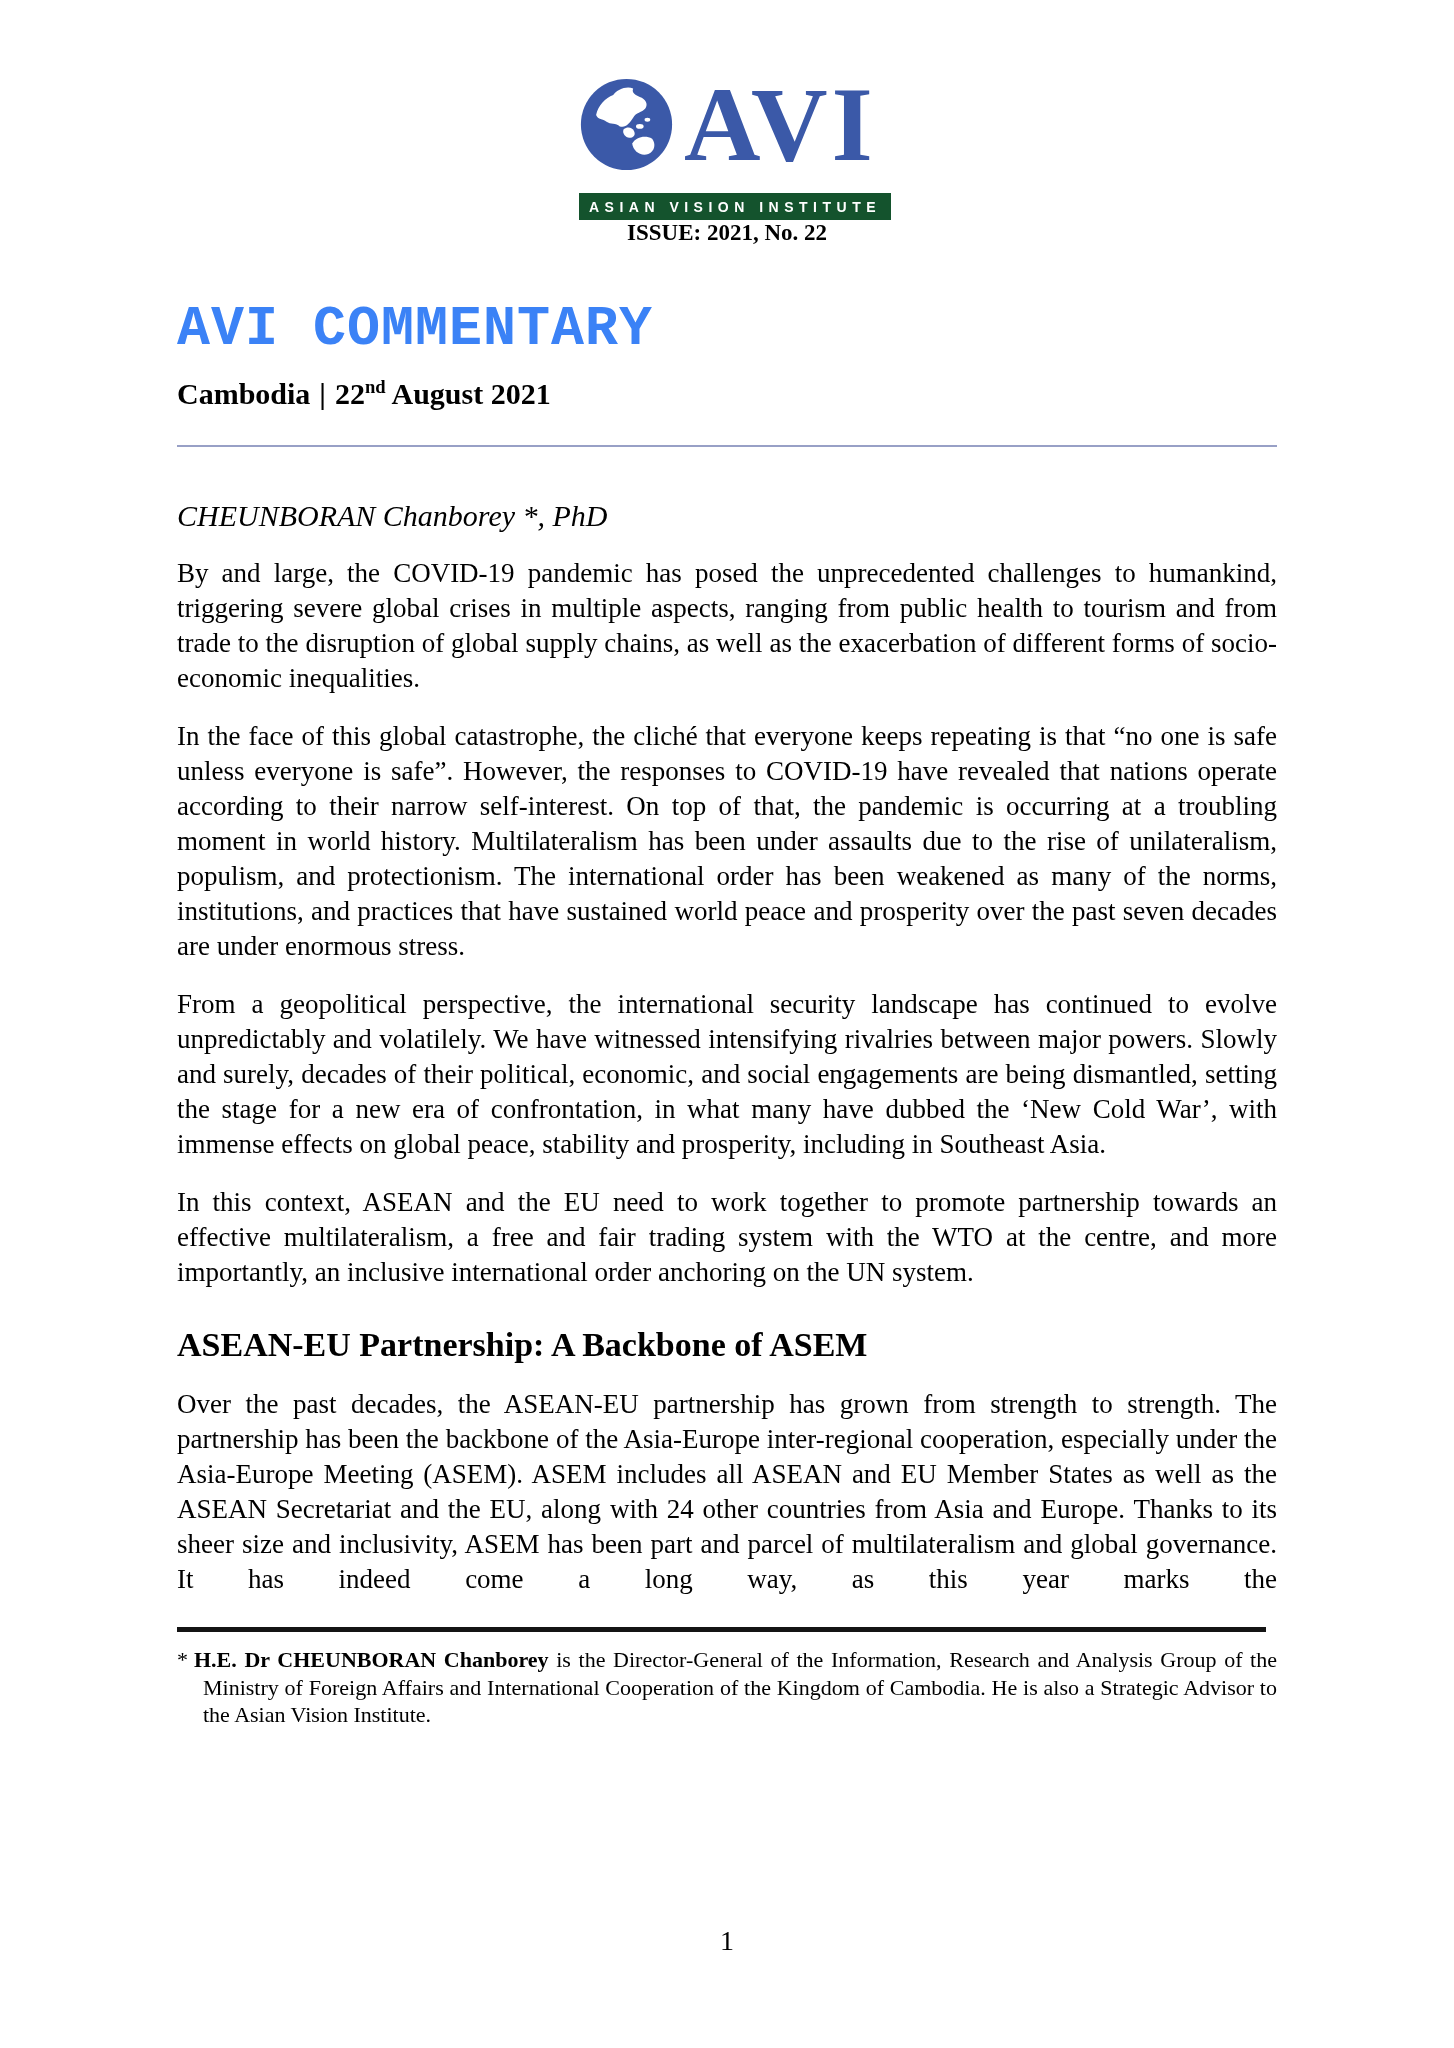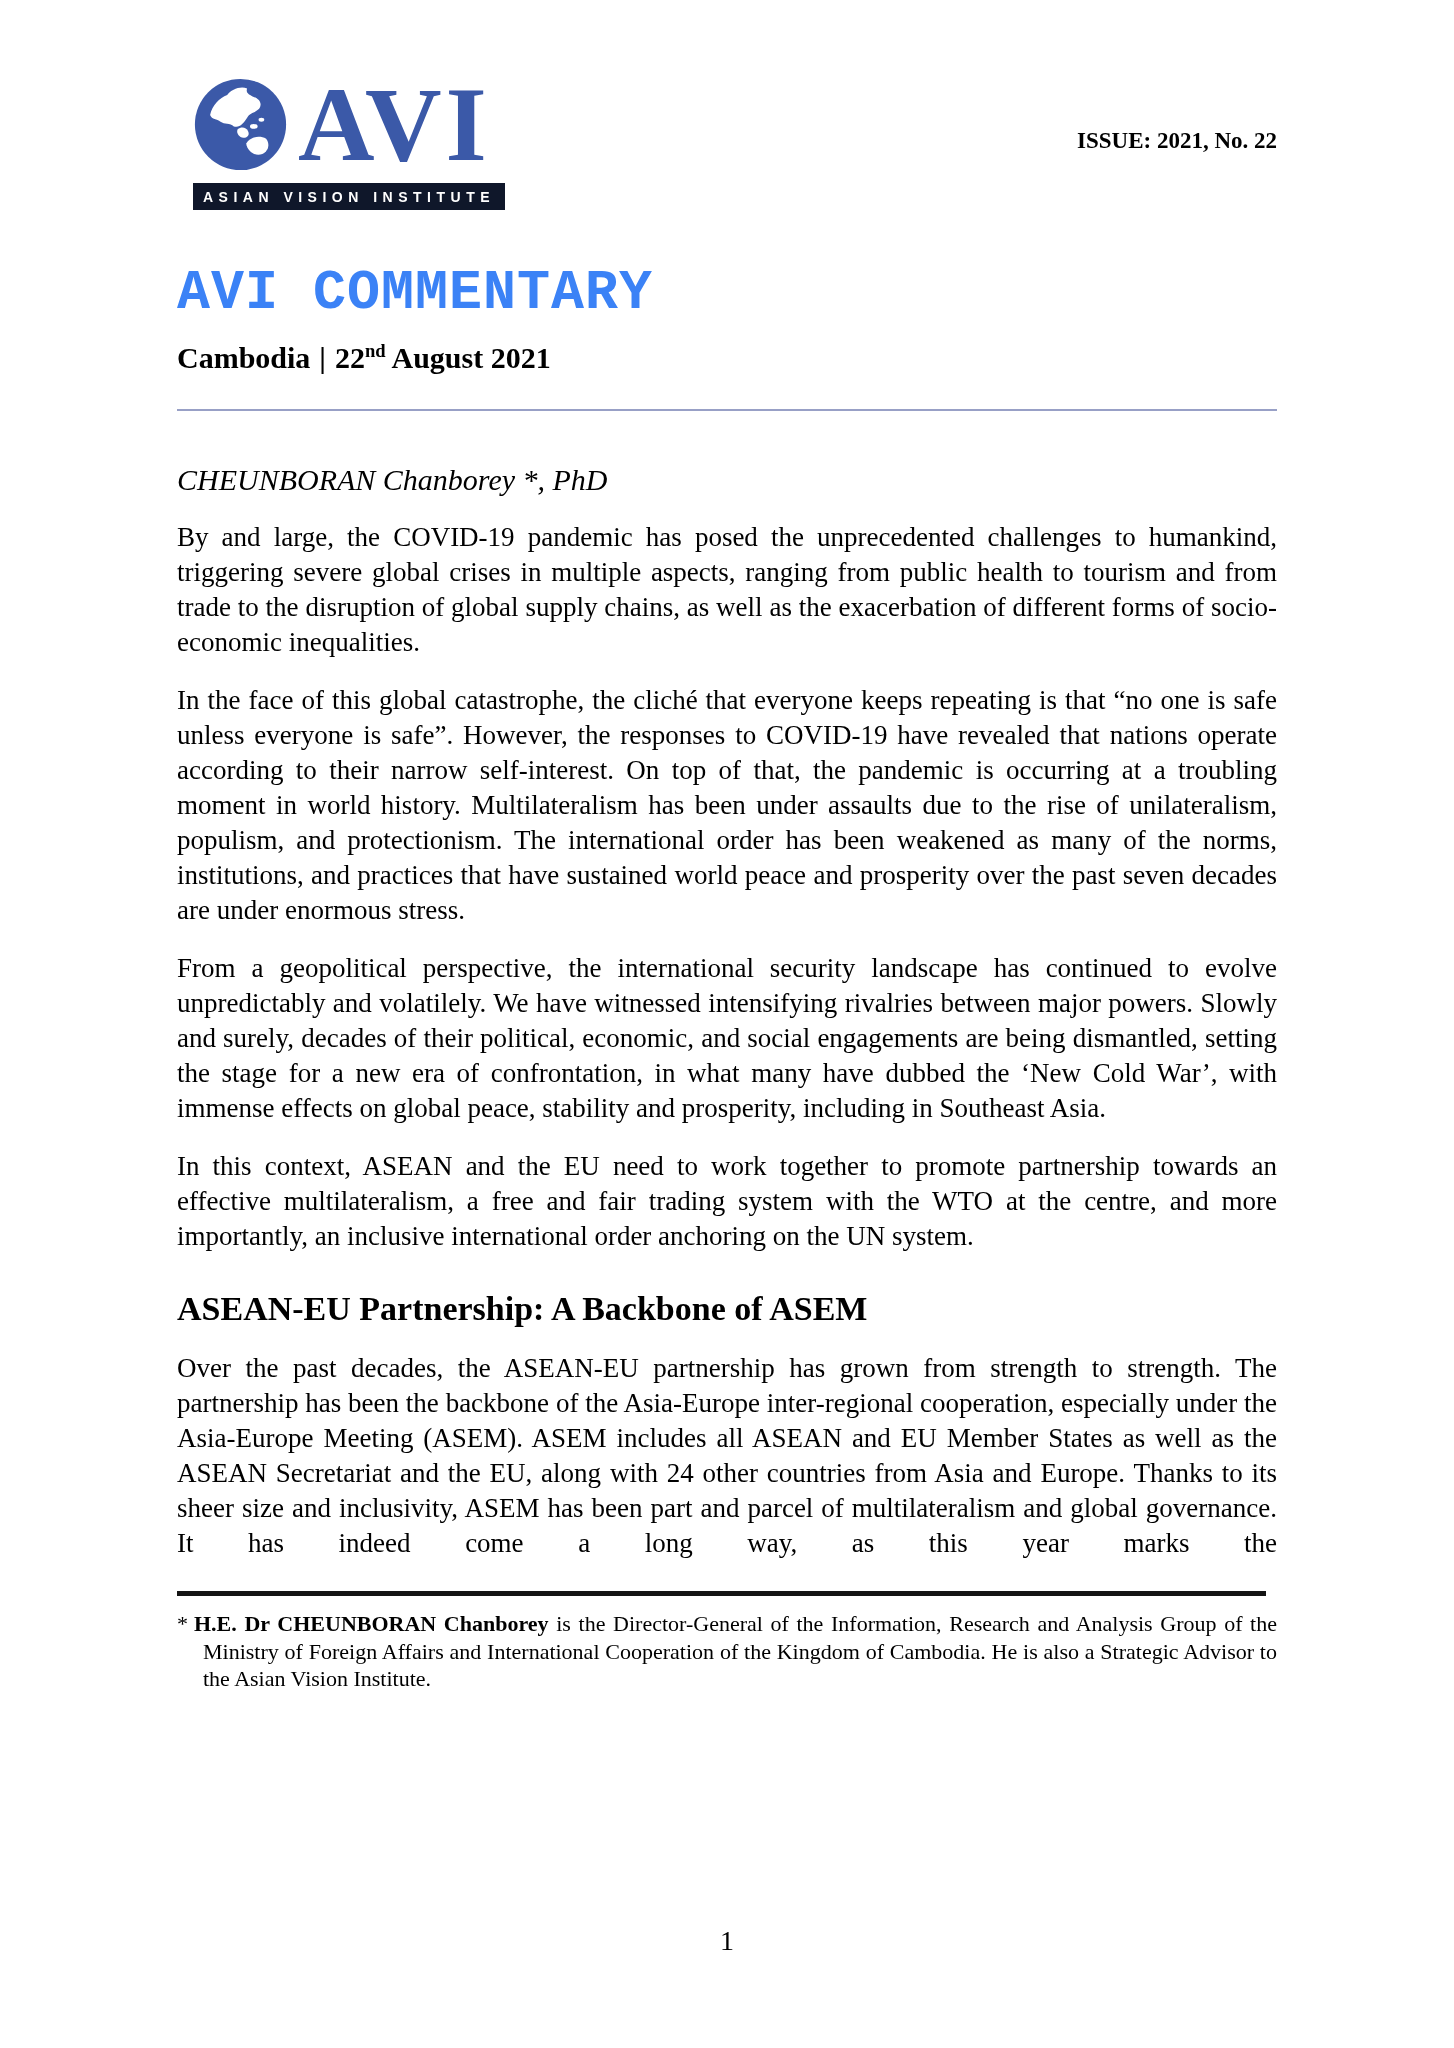--- a/index.html
+++ b/index.html
@@ -18,20 +18,21 @@
     box-sizing: border-box;
     padding: 0 177px;
   }
 
   
   .header-row {
     margin-top: 72px;
     display: flex;
     align-items: center;
     justify-content: space-between;
+    flex-direction: column;
   }
   .logo {
     margin-left: 16px;
     width: 312px;
     display: flex;
     flex-direction: column;
   }
   .logo-top {
     display: flex;
     align-items: center;
@@ -45,22 +46,22 @@
   }
   .logo-acronym {
     font-family: "Liberation Serif", serif;
     font-weight: bold;
     font-size: 106px;
     line-height: 95px;
     letter-spacing: 4px;
     color: #3B59A8;
   }
   .logo-banner {
-    margin-top: 7px;
-    background: #0f172a;
+    margin-top: 17px;
+    background: #14532d;
     color: #ffffff;
     font-family: "Liberation Sans", sans-serif;
     font-weight: bold;
     font-size: 14px;
     letter-spacing: 5.5px;
     text-align: center;
     padding: 6px 0 5px 0;
     white-space: nowrap;
   }
   .issue {

